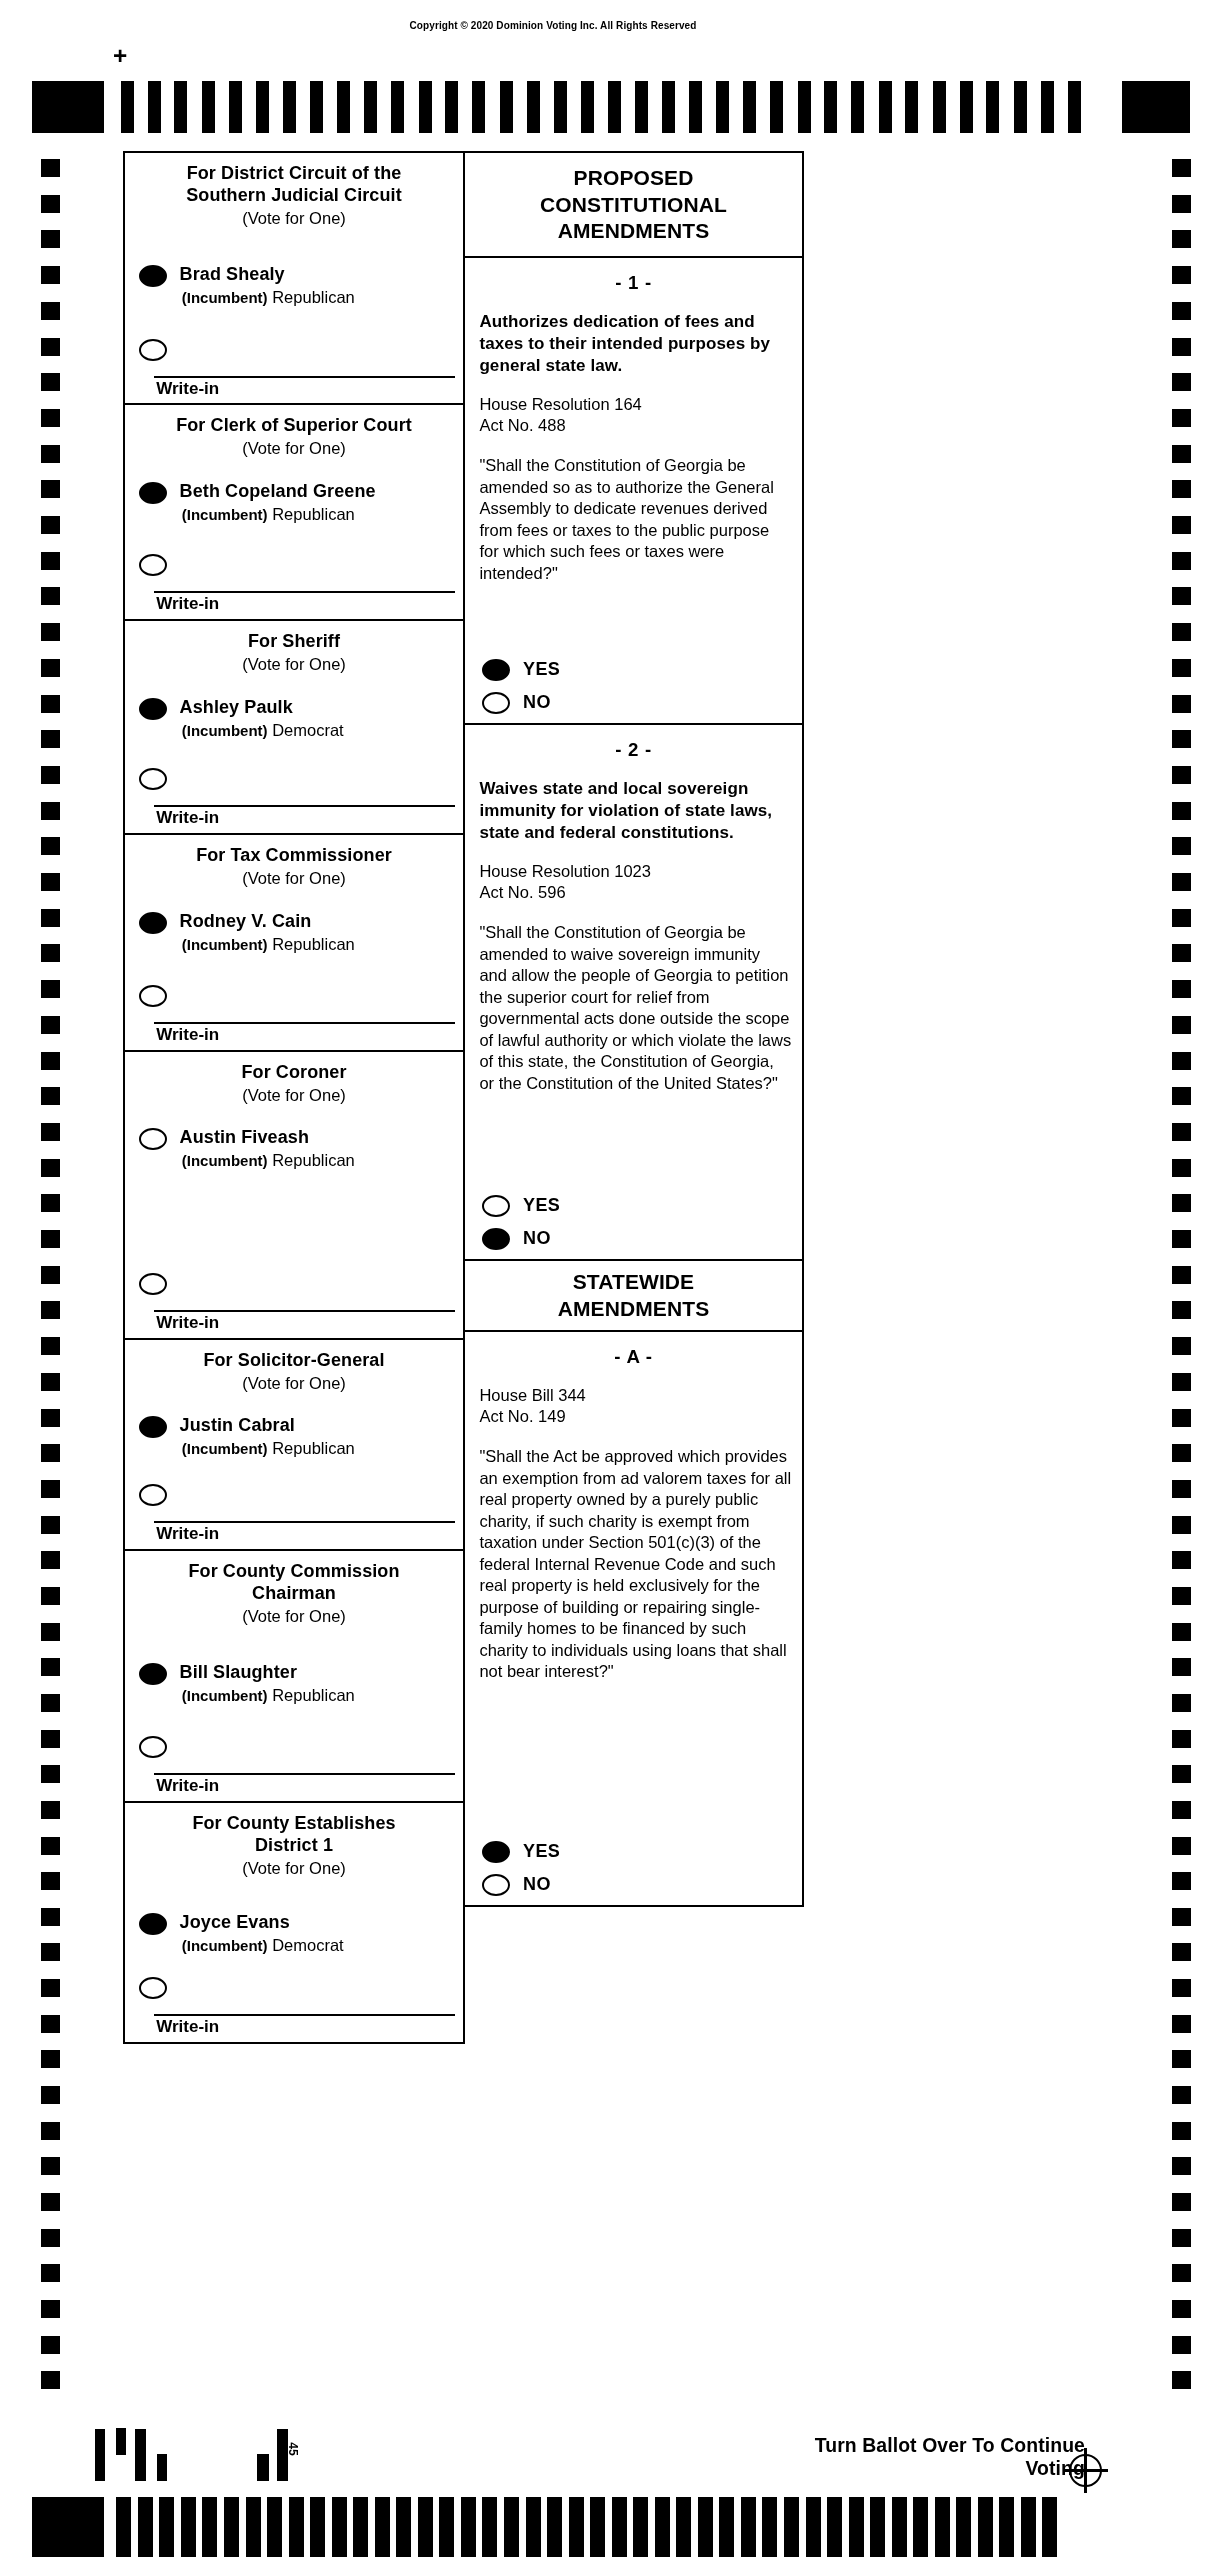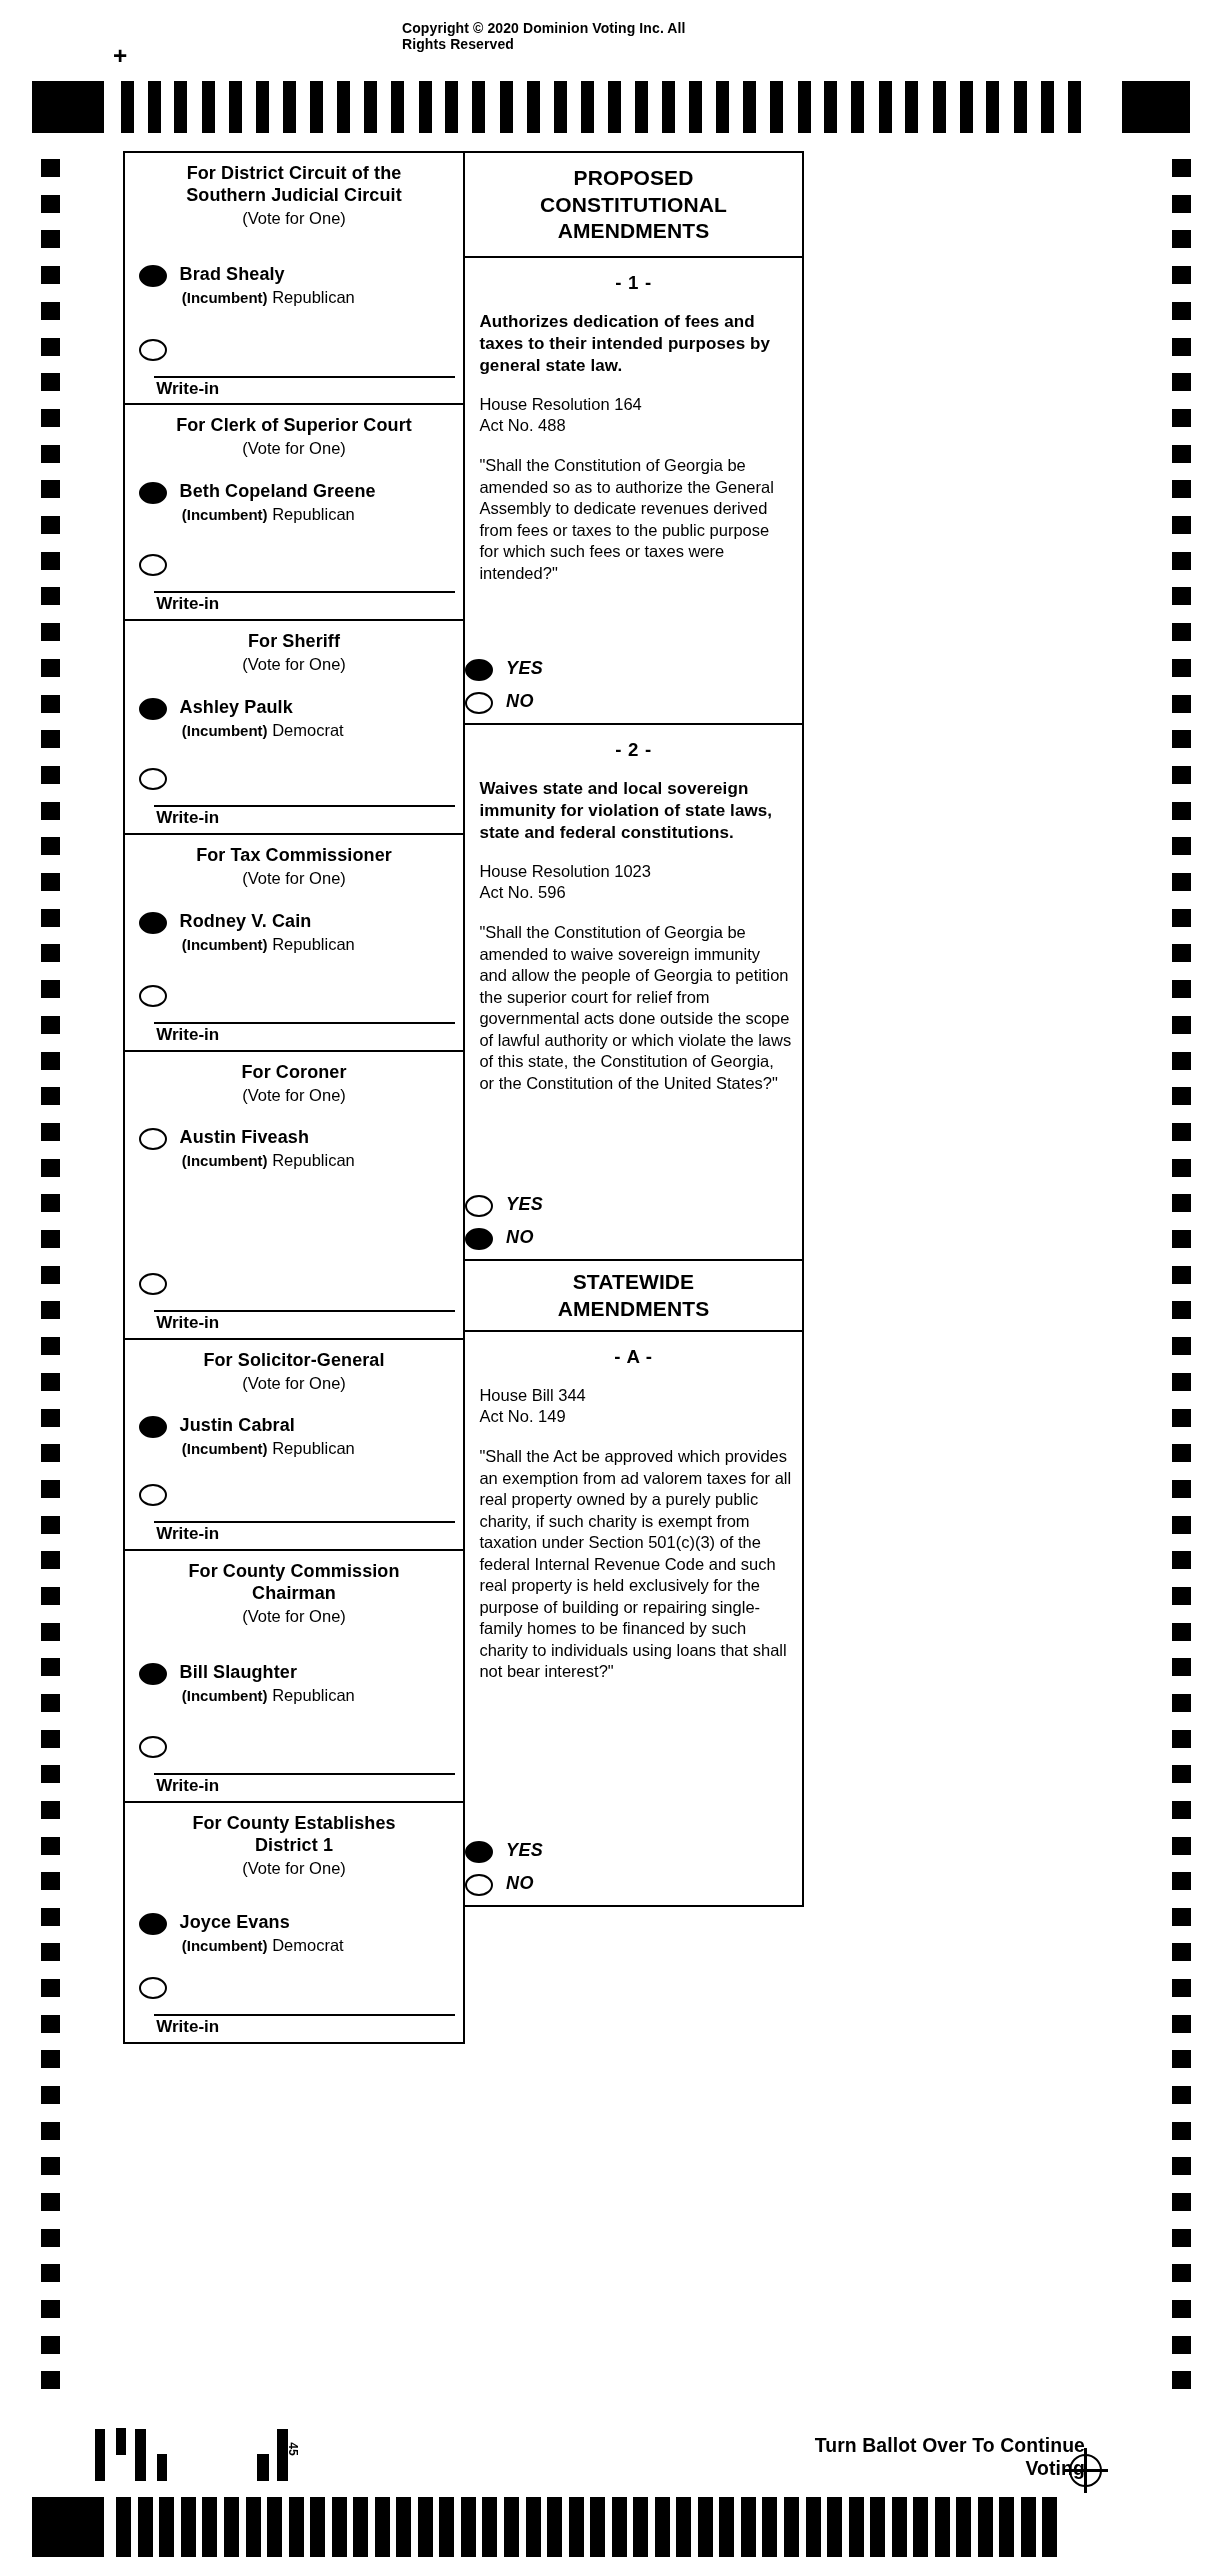--- a/index.html
+++ b/index.html
@@ -6,21 +6,21 @@
   .page{
     position:relative;
     width:1224px;height:2576px;
     background:#ffffff;
     font-family:"Liberation Sans", sans-serif;
     color:#000;
     overflow:hidden;
   }
   .copyright{
     position:absolute;left:402px;top:20px;width:302px;
-    font-size:14px;font-weight:bold;text-align:left;letter-spacing:0.1px;
+    font-size:10px;font-weight:bold;text-align:center;letter-spacing:0.1px;
   }
   .plus-mark{position:absolute;left:113px;top:42px;font-size:24.4px;font-weight:bold;}
   .mark{position:absolute;background:#000;}
   
   .col{position:absolute;top:0;left:0;}
   .box{
     position:absolute;left:0;width:100%;
     border:2.2px solid #000;box-sizing:border-box;background:#fff;
   }
   .race-head{padding-top:9.3px;text-align:center;}
@@ -37,21 +37,21 @@
   .cand-sub{font-size:16.5px;line-height:20px;margin-top:2.2px;margin-left:2.2px;}
   .cand-sub .inc{font-weight:bold;font-size:15px;}
   .writein{position:absolute;left:29px;right:8px;bottom:0;border-top:2.2px solid #000;height:26px;}
   .wi-label{font-size:17px;font-weight:bold;padding-top:1.4px;padding-left:2.2px;}
   
   .m-head{text-align:center;font-weight:bold;font-size:21px;line-height:26.6px;letter-spacing:0.1px;}
   .m-num{text-align:center;font-weight:bold;font-size:18.7px;margin-top:14.4px;letter-spacing:0.7px;}
   .m-summary{font-weight:bold;font-size:17px;line-height:22px;margin:17px 13px 0 14.4px;letter-spacing:0.1px;}
   .m-ref{font-size:16.5px;line-height:21px;margin:17px 13px 0 14.4px;}
   .m-question{font-size:16.5px;line-height:21.5px;margin:18.7px 10px 0 14.4px;}
-  .opt-row{position:absolute;left:0;display:flex;font-style:italic;}
+  .opt-row{position:absolute;left:17px;display:flex;align-items:center;}
   .opt-label{font-size:18px;font-weight:bold;margin-left:13px;letter-spacing:0.4px;}
   
   .turnover{
     position:absolute;left:768px;top:2434px;width:317px;
     font-size:19.4px;font-weight:bold;text-align:right;letter-spacing:0.1px;
   }
   .crosshair{
     position:absolute;left:1069px;top:2454px;width:33px;height:33px;
     border:2.9px solid #000;border-radius:50%;box-sizing:border-box;
   }

